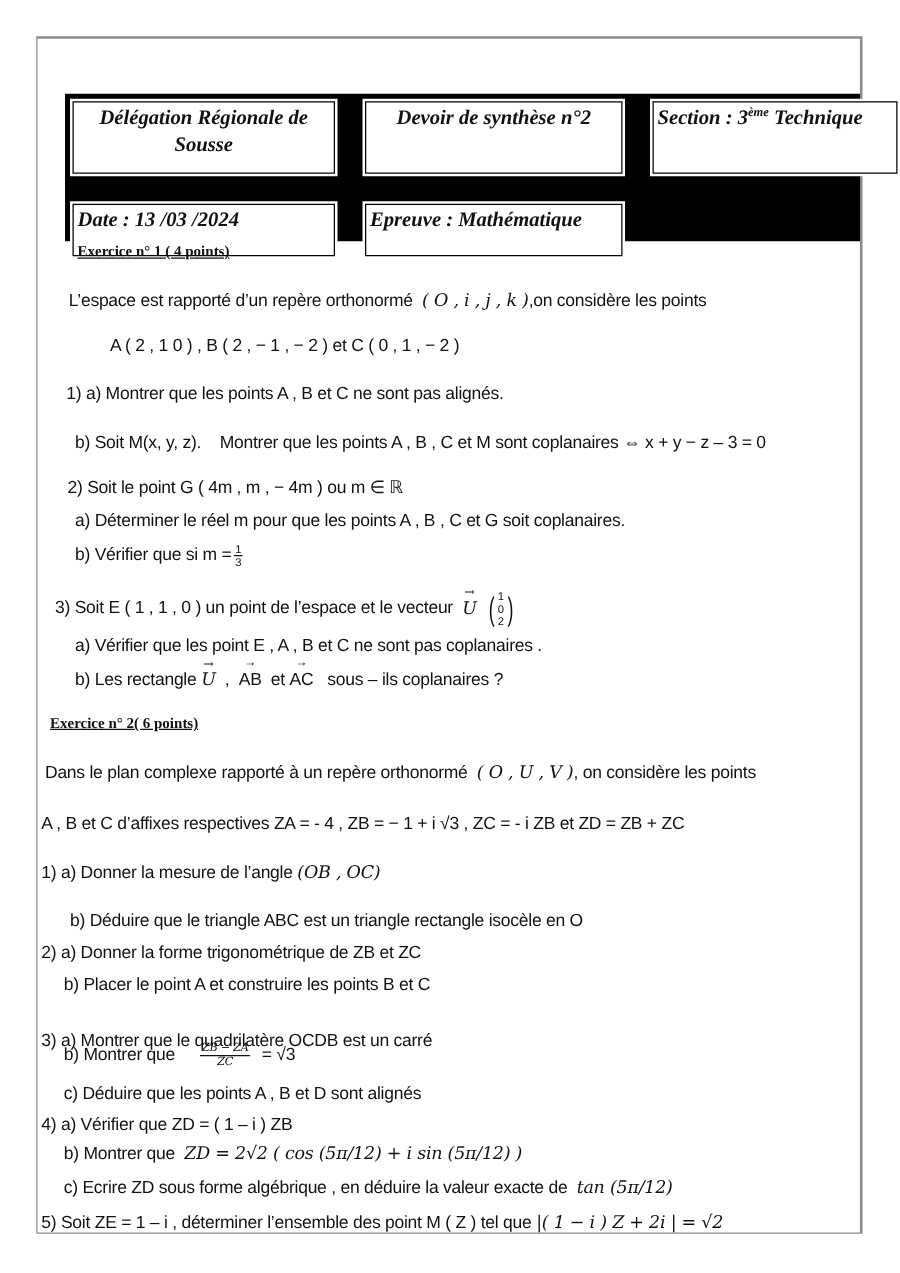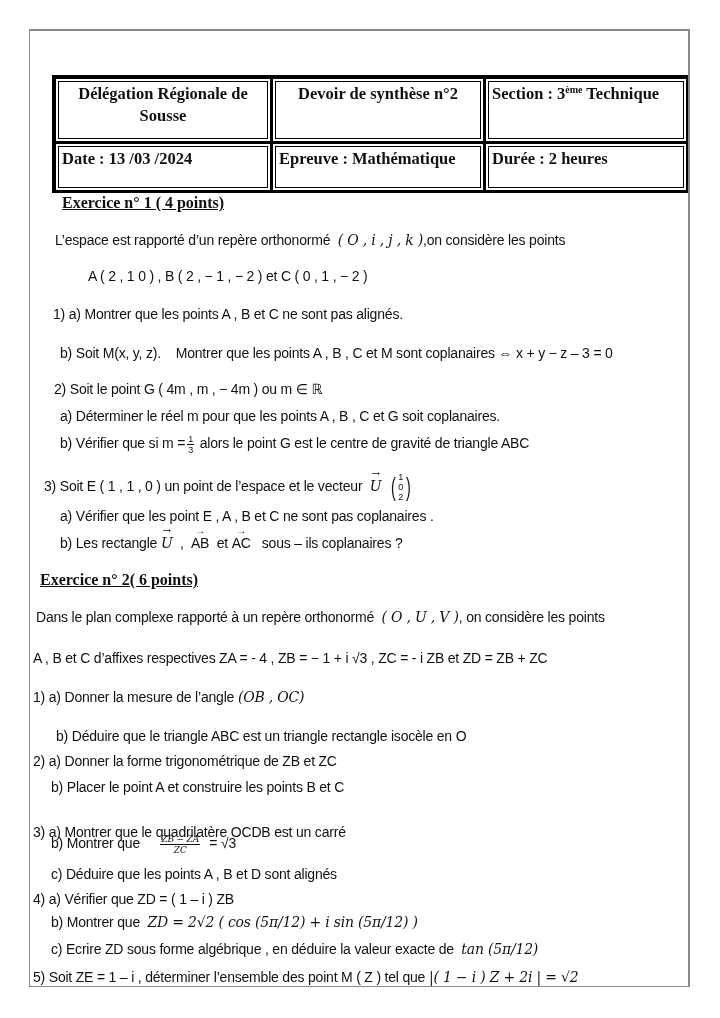--- a/index.html
+++ b/index.html
@@ -1,25 +1,25 @@
 <!DOCTYPE html>
 <html><head>
 <meta charset="utf-8">
 <style>
   html, body { margin: 0; padding: 0; background: #ffffff; }
   body { width: 720px; height: 1018px; position: relative; overflow: hidden; color: #111; }
   .frame { position: absolute; left: 29px; top: 29px; width: 661px; height: 958px; border: 1px solid #8a8a8a; border-top-width: 2px; border-right-width: 2px; box-sizing: border-box; }
   .hdr { position: absolute; left: 52px; top: 75px; width: 636px; height: 118px; background: #000; box-sizing: border-box; padding: 4px; }
-  .hdr-grid { display: grid; grid-template-columns: 214px 210px 200px; grid-template-rows: 62px 46px; gap: 3px; width: 100%; height: 100%; background: #000; }
+  .hdr-grid { display: grid; grid-template-columns: 214px 210px 200px; grid-template-rows: 62px 46px; gap: 20px; width: 100%; height: 100%; background: #000; font-style: italic; }
   .cell { background: #fff; outline: 1px solid #000; outline-offset: -3px; font-family: "Liberation Serif", serif; font-weight: bold; font-size: 16.5px; line-height: 22px; padding: 4px 6px; box-sizing: border-box; }
   .cell.center { text-align: center; }
   .cell sup { font-size: 10px; line-height: 0; }
   .txt { position: absolute; font-family: "DejaVu Sans", sans-serif; font-size: 13px; white-space: nowrap; letter-spacing: -0.35px; transform-origin: left center; }
   .cond { font-family: "Liberation Sans", sans-serif; font-size: 14px; letter-spacing: -0.2px; }
-  .ex-title { position: absolute; font-family: "Liberation Serif", serif; font-weight: bold; font-size: 16px; text-decoration: underline; white-space: nowrap; }
+  .ex-title { position: absolute; font-family: "Liberation Serif", serif; font-weight: bold; font-size: 12px; text-decoration: underline; white-space: nowrap; }
   .m { font-family: "DejaVu Serif", serif; font-style: italic; }
   .arrow { position: relative; display: inline-block; }
   .arrow::after { content: "\2192"; position: absolute; left: 0; right: 0; top: -10px; text-align: center; font-size: 10px; font-style: normal; }
   .frac { display: inline-flex; flex-direction: column; align-items: center; vertical-align: middle; font-size: 9px; line-height: 10px; margin: 0 2px; }
   .frac .num { border-bottom: 1px solid #111; padding: 0 1px; }
   .paren { display: inline-flex; align-items: center; vertical-align: middle; }
   .big { font-size: 26px; font-weight: 200; line-height: 20px; transform: scaleX(0.55); display: inline-block; }
   .col { display: inline-flex; flex-direction: column; align-items: center; font-size: 9px; line-height: 10px; margin: 0 1px; }
 </style>
 </head>
@@ -27,21 +27,20 @@
 
 <div class="frame"></div>
 
 <div class="hdr">
   <div class="hdr-grid">
     <div class="cell center">Délégation Régionale de Sousse</div>
     <div class="cell center">Devoir de synthèse n°2</div>
     <div class="cell"><span>Section : 3</span><sup>ème</sup><span> Technique</span></div>
     <div class="cell">Date : 13 /03 /2024</div>
     <div class="cell">Epreuve : Mathématique</div>
-    <div class="cell">Durée : 2 heures</div>
   </div>
 </div>
 
 <div class="ex-title" style="left:62px; top:194px;">Exercice  n° 1 ( 4 points)</div>
 
 <div class="txt cond" style="left:55px; top:232px;">
   <span>L’espace est rapporté d’un repère orthonormé</span>
   &nbsp;<span class="m">( O , i , j , k )</span><span>,on considère les points</span>
 </div>
 
@@ -54,21 +53,21 @@
 </div>
 
 <div class="txt cond" style="left:54px; top:381px;">2) Soit le point  G ( 4m , m , − 4m )  ou   m ∈ ℝ</div>
 
 <div class="txt cond" style="left:60px; top:408px;">a) Déterminer le réel  m  pour que les points   A , B , C et G soit coplanaires.</div>
 
 <div class="txt cond" style="left:60px; top:434px;">
   <span>b) Vérifier que  si  m =</span><span class="frac">
       <span class="num">1</span>
       <span>3</span>
-    </span>&nbsp;<span>alors le point G est le centre de gravité de triangle  ABC</span>
+    </span>&nbsp;
 </div>
 
 <div class="txt cond" style="left:44px; top:472px;">
   <span>3) Soit  E ( 1 , 1 , 0 ) un point de l’espace  et le vecteur</span>&nbsp;&nbsp;<span class="m arrow">U</span>&nbsp;&nbsp;<span class="paren">
       <span class="big">(</span>
       <span class="col">
         <span>1</span>
         <span>0</span>
         <span>2</span>
       </span>

